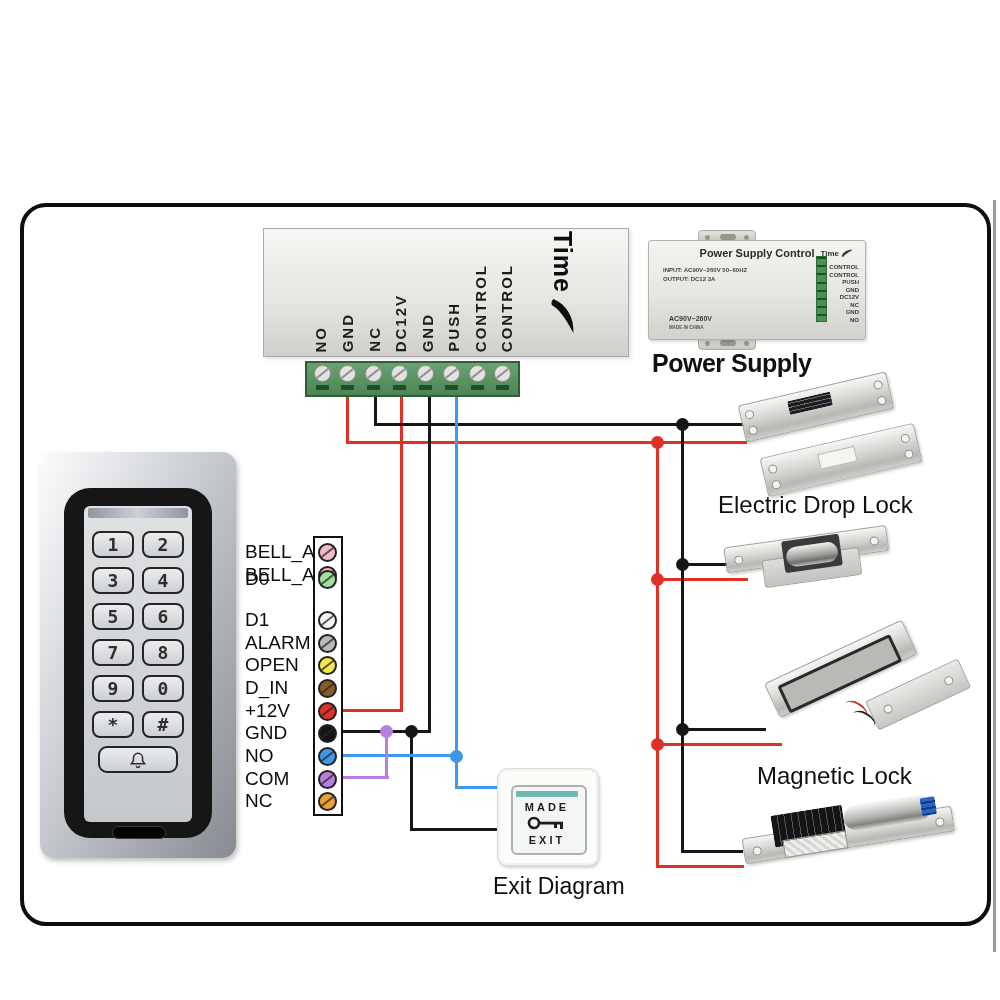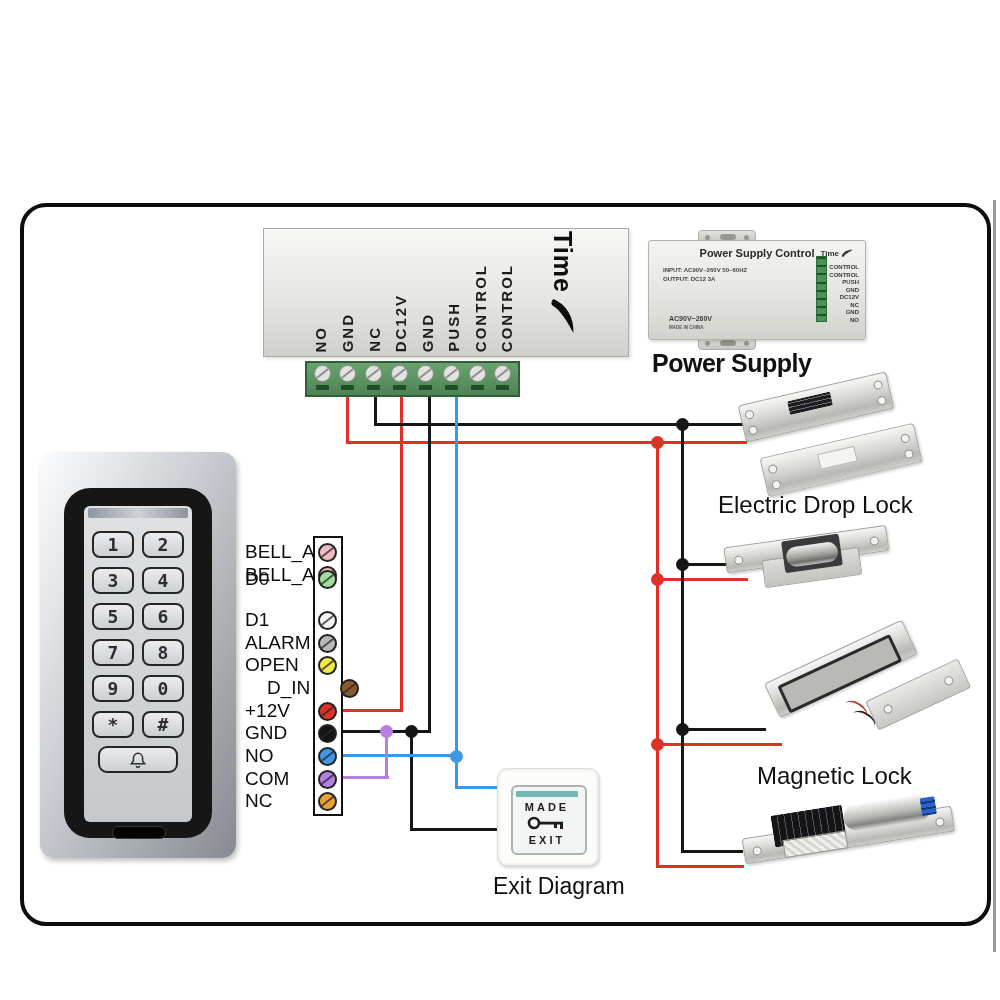--- a/index.html
+++ b/index.html
@@ -297,21 +297,21 @@
       <span class="wdot" style="background: rgb(244, 244, 244);"></span>
     </div>
   <div class="wrow" style="top:632px;">
       <span class="wlabel">ALARM</span>
       <span class="wdot" style="background: rgb(185, 185, 185);"></span>
     </div>
   <div class="wrow" style="top:654px;">
       <span class="wlabel">OPEN</span>
       <span class="wdot" style="background: rgb(243, 232, 75);"></span>
     </div>
-  <div class="wrow" style="top:677px;margin-left:22px;">
+  <div class="wrow" style="top:677px;">
       <span class="wlabel">D_IN</span>
       <span class="wdot" style="background: rgb(138, 90, 42);"></span>
     </div>
   <div class="wrow" style="top:700px;">
       <span class="wlabel">+12V</span>
       <span class="wdot" style="background: rgb(222, 50, 39);"></span>
     </div>
   <div class="wrow" style="top:722px;">
       <span class="wlabel">GND</span>
       <span class="wdot" style="background: rgb(20, 20, 20);"></span>

